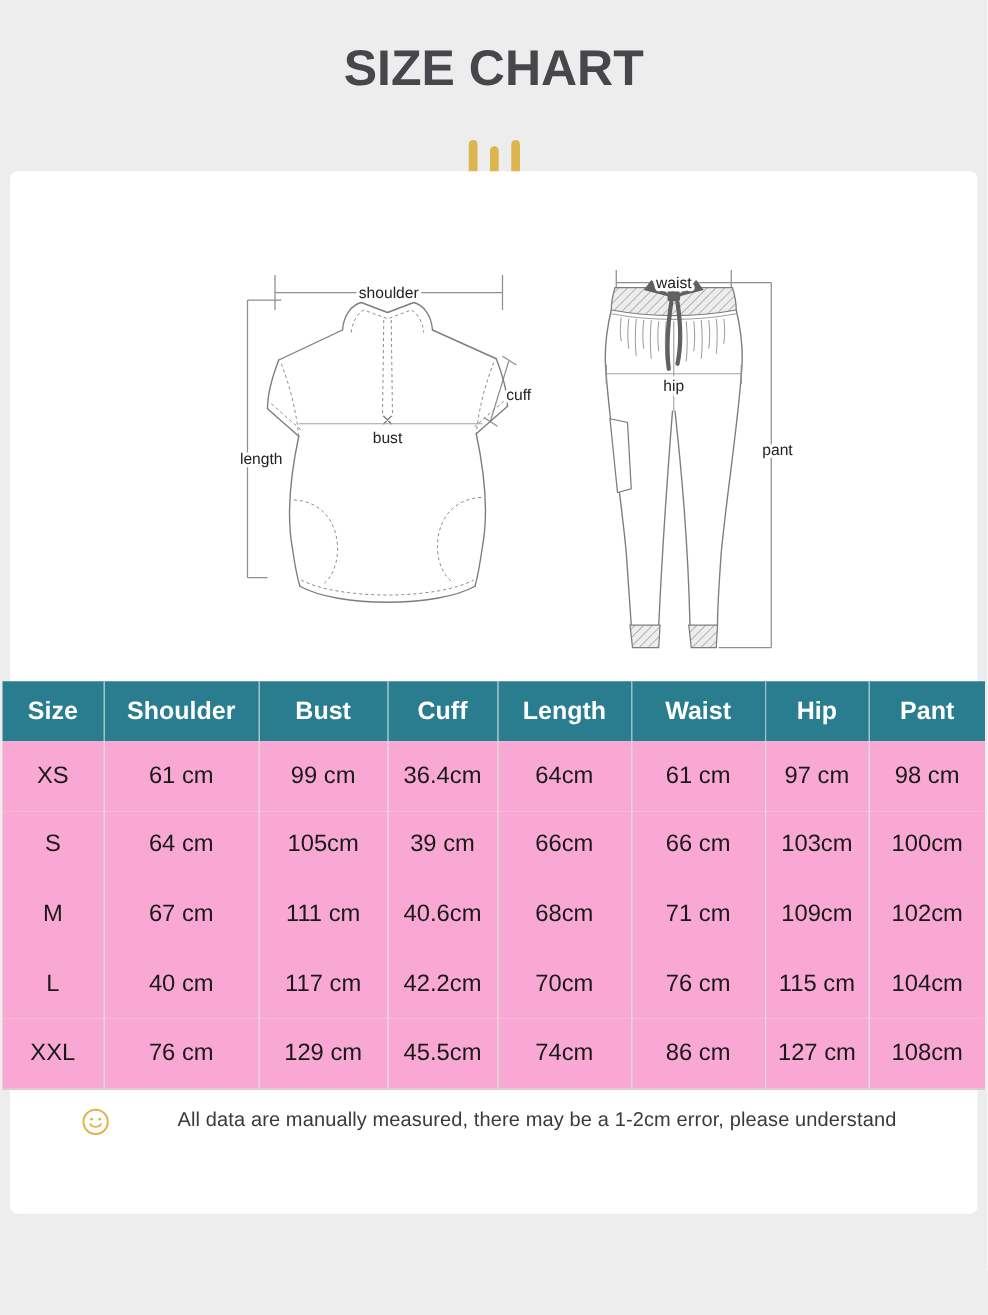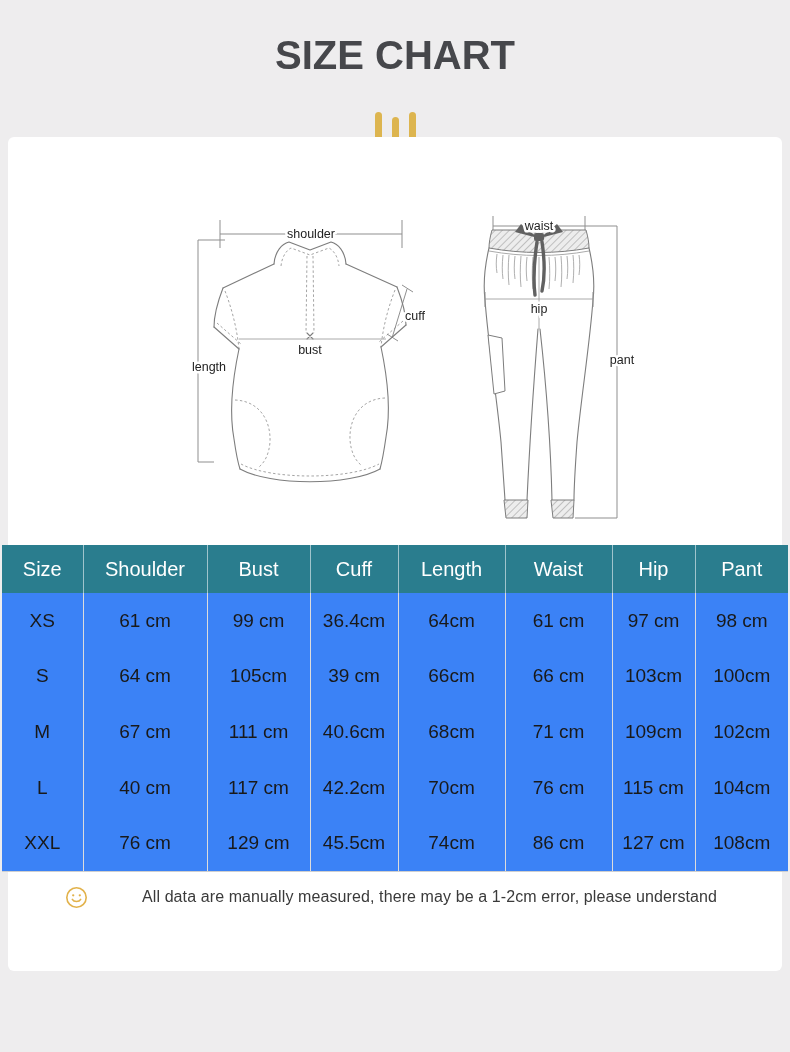--- a/index.html
+++ b/index.html
@@ -45,28 +45,28 @@
   
   table.size-table{
     border-collapse:collapse;table-layout:fixed;
     width:786px;margin:0 -6px;
   }
   table.size-table col.c0{width:81px;}  table.size-table col.c1{width:124px;}
   table.size-table col.c2{width:103px;} table.size-table col.c3{width:88px;}
   table.size-table col.c4{width:107px;} table.size-table col.c5{width:107px;}
   table.size-table col.c6{width:83px;}  table.size-table col.c7{width:93px;}
   table.size-table th{
-    background:#2a7d8e;color:#ffffff;font-weight:normal;font-size:20px;
+    background:#2a7d8e;color:#ffffff;font-weight:bold;font-size:20px;
     height:48px;padding:0;text-align:center;
     border-right:1px solid rgba(255,255,255,.55);
   }
   table.size-table th:last-child{border-right:none;}
   table.size-table td{
     height:55.6px;padding:0;text-align:center;
-    font-size:19px;color:#191919;background:#3b82f6;
+    font-size:19px;color:#191919;background:#f9a8d4;
     border-right:1px solid #dcdcdc;
   }
   table.size-table td:last-child{border-right:none;}
   table.size-table tbody tr:last-child td{border-bottom:1px solid #cfcfcf;}
 
   
   .footer{display:flex;align-items:center;padding:14px 0 0 57px;gap:41px;}
   .footer .smiley{flex:0 0 auto;margin-right:13px;display:block;}
   .footer .note{font-size:16px;color:#3a3a3a;letter-spacing:.1px;}
 </style>

